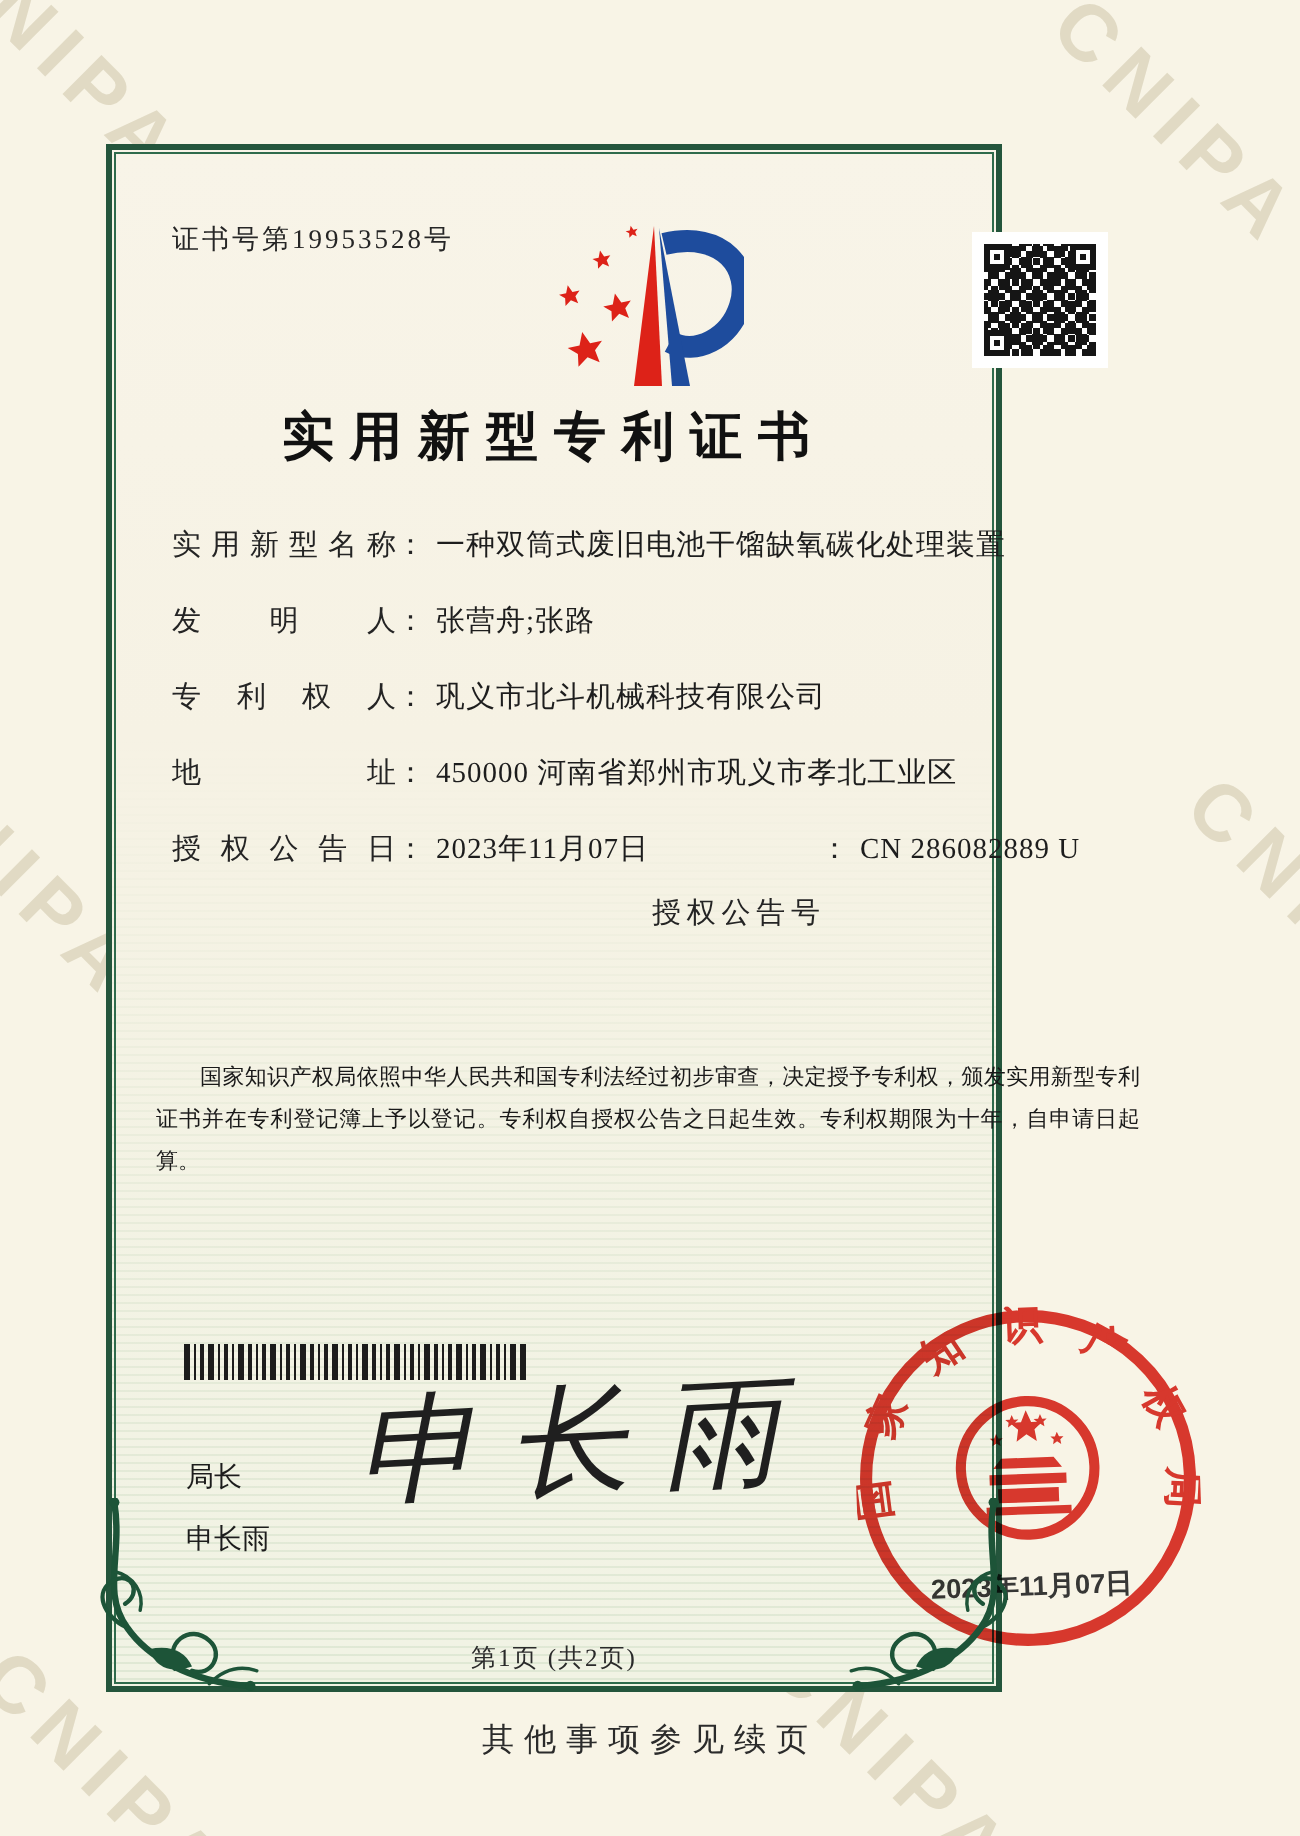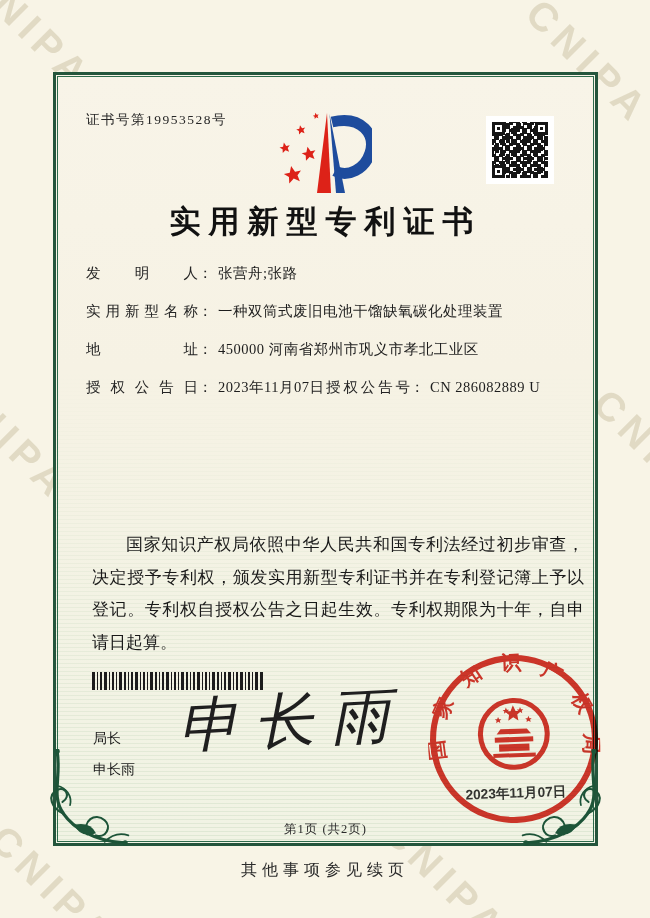--- a/index.html
+++ b/index.html
@@ -10,51 +10,51 @@
     font-size:40px;font-weight:bold;letter-spacing:7px;
     color:rgba(172,159,120,0.30);white-space:nowrap;
     transform:translate(-50%,-50%) rotate(45deg);pointer-events:none;z-index:1;}
   .wm1{left:30px;top:28px}.wm2{left:588px;top:62px}.wm3{left:318px;top:300px}
   .wm4{left:655px;top:452px}.wm5{left:8px;top:438px}.wm6{left:445px;top:880px}
   .wm7{left:52px;top:888px}
   .emblem-wm{position:absolute;left:258px;top:378px;width:196px;height:196px;
     border-radius:50%;z-index:1;
     background:radial-gradient(circle,rgba(214,170,150,0.14) 0 55%,rgba(214,170,150,0.05) 70%,transparent 72%);}
   
-  .frame{position:absolute;left:53px;top:72px;width:545px;height:774px;
+  .frame{position:absolute;left:53px;top:72px;width:448px;height:774px;
     box-sizing:border-box;border:3px solid #24553c;z-index:2;
     background:
       linear-gradient(180deg,#f8f4e8 0%,#f6f2e4 38%,rgba(246,242,228,0.35) 72%,rgba(246,242,228,0) 100%),
       repeating-linear-gradient(180deg,#dfe8d4 0 1px,#f1f3e4 1px 4px);}
   .frame-inner{position:absolute;inset:1px;border:1px solid #2e6b4c;pointer-events:none;}
   
   .certno{position:absolute;left:30px;top:36px;font-size:13.5px;letter-spacing:1.5px;color:#262626;}
   .logo{position:absolute;left:216px;top:32px;width:100px;height:90px;}
   .qr{position:absolute;left:433px;top:44px;width:62px;height:62px;background:#fff;
       box-shadow:0 0 0 3px #fff;}
   .qr-noise{position:absolute;inset:3px;
     background:
       repeating-conic-gradient(from 0deg,#151515 0 25%,transparent 0 50%) 0 0/7px 7px,
       repeating-conic-gradient(from 0deg,transparent 0 25%,#151515 0 50%) 2px 1px/11px 11px;}
   .qf{position:absolute;width:13px;height:13px;border:3px solid #151515;background:#fff;box-sizing:border-box;}
   .qf::after{content:'';position:absolute;inset:2px;background:#151515;}
   .qf.tl{left:3px;top:3px}.qf.tr{right:3px;top:3px}.qf.bl{left:3px;bottom:3px}
   .title{position:absolute;left:0;top:126px;width:100%;text-align:center;
-    font-size:31px;font-weight:bold;letter-spacing:8px;color:#111;}
+    font-size:26px;font-weight:bold;letter-spacing:8px;color:#111;}
   
   .fields{position:absolute;left:30px;top:186px;width:495px;font-size:14.5px;color:#1d1d1d;}
   .frow{position:relative;height:24px;line-height:24px;margin-bottom:14px;white-space:nowrap;}
   .flabel{display:inline-block;width:112px;text-align:justify;text-align-last:justify;
     text-justify:inter-character;vertical-align:top;color:#242424;}
   .fcolon{display:inline-block;width:14px;color:#242424;}
   .fvalue{margin-left:6px;letter-spacing:0.5px;}
   .pair2{position:absolute;left:240px;top:0;white-space:nowrap;}
-  .pair2 .flabel{width:84px;}
-  
-  .paras{position:absolute;left:36px;top:454px;width:492px;font-size:17px;
+  .pair2 .flabel{width:84px;margin-top:32px;}
+  
+  .paras{position:absolute;left:22px;top:454px;width:492px;font-size:11px;
     line-height:1.92;color:#191919;text-align:justify;}
   .paras p{margin:0;text-indent:2em;}
   
   .barcode{position:absolute;left:36px;top:597px;}
   .officer{position:absolute;left:37px;top:648px;font-family:"Liberation Sans",sans-serif;
     font-size:14px;color:#1c1c1c;line-height:31px;}
   .signature{position:absolute;left:122px;top:606px;font-size:60px;color:#1f1f1f;
     letter-spacing:16px;transform:rotate(-3deg);font-style:italic;white-space:nowrap;}
   
   .seal{position:absolute;left:372px;top:578px;width:172px;height:172px;opacity:.93;
@@ -129,24 +129,27 @@
     <div class="qr-noise"></div>
     <div class="qf tl"></div>
     <div class="qf tr"></div>
     <div class="qf bl"></div>
   </div>
 
   <div class="title">实用新型专利证书</div>
 
   <div class="fields">
     <div class="frow">
+      <span class="flabel">实用新型名称</span><span class="fcolon">：</span><span class="fvalue">一种双筒式废旧电池干馏缺氧碳化处理装置</span>
+    </div>
+    <div class="frow">
       <span class="flabel">发明人</span><span class="fcolon">：</span><span class="fvalue">张营舟;张路</span>
     </div>
     <div class="frow">
-      <span class="flabel">实用新型名称</span><span class="fcolon">：</span><span class="fvalue">一种双筒式废旧电池干馏缺氧碳化处理装置</span>
+      <span class="flabel">专利权人</span><span class="fcolon">：</span><span class="fvalue">巩义市北斗机械科技有限公司</span>
     </div>
     <div class="frow">
       <span class="flabel">地址</span><span class="fcolon">：</span><span class="fvalue">450000 河南省郑州市巩义市孝北工业区</span>
     </div>
     <div class="frow">
       <span class="flabel">授权公告日</span><span class="fcolon">：</span><span class="fvalue">2023年11月07日</span>
       <span class="pair2">
         <span class="flabel">授权公告号</span><span class="fcolon">：</span><span class="fvalue">CN 286082889 U</span>
       </span>
     </div>

